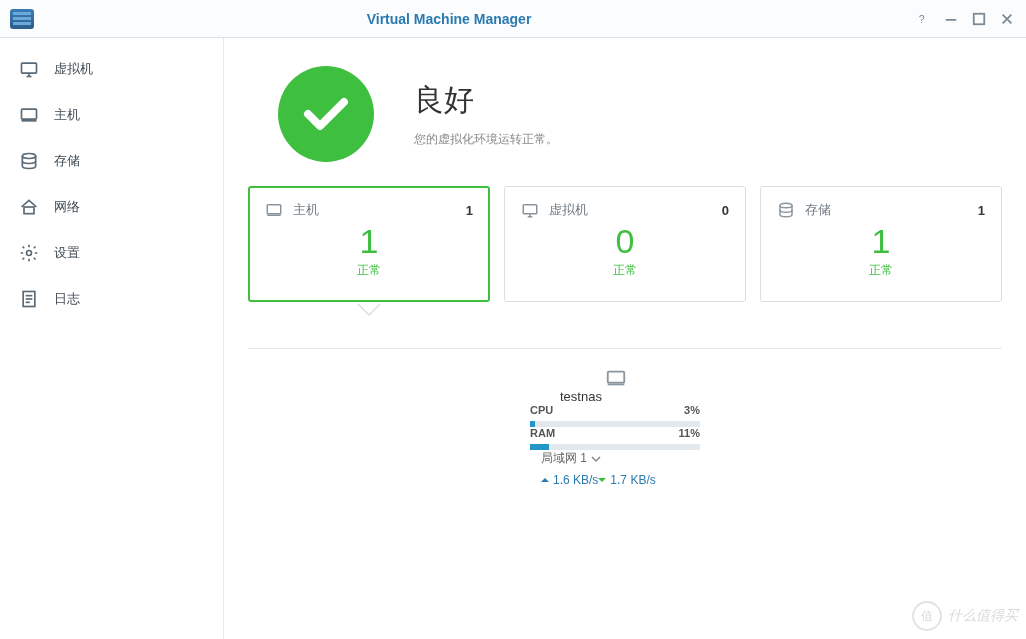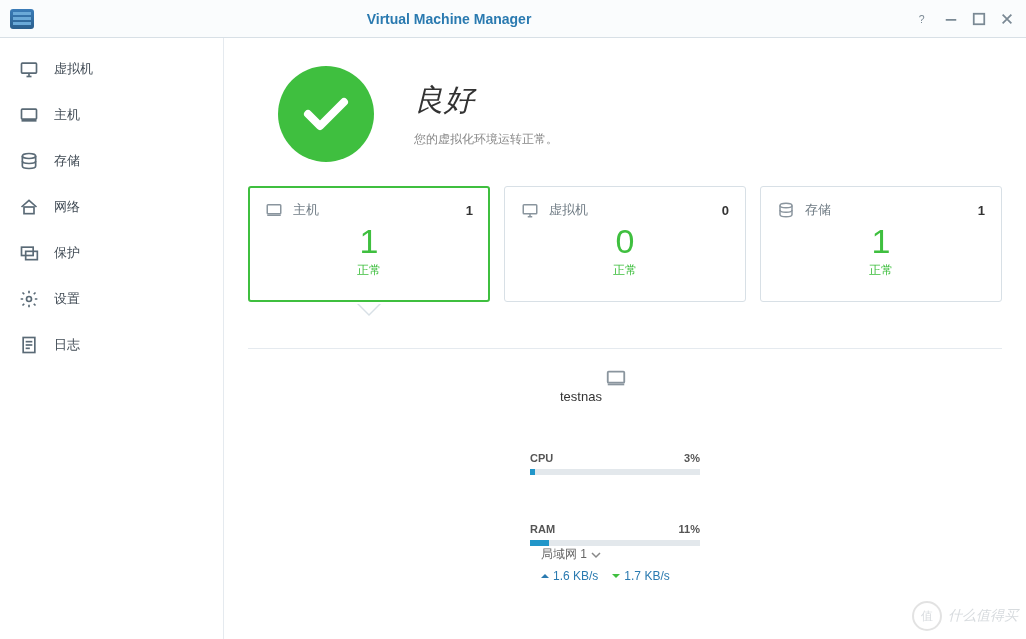--- a/index.html
+++ b/index.html
@@ -18,48 +18,48 @@
     .sidebar-item.active { background:#2a7ab0; color:#fff; }
     .sidebar-item .icon { width: 22px; height: 22px; margin-right: 14px; display:flex; align-items:center; justify-content:center; color: #5a6a76;}
     .sidebar-item.active .icon { color:#fff; }
     .sidebar-item .icon svg { width: 20px; height: 20px; }
     
     .content { flex:1; padding: 22px 24px; overflow:auto; }
     
     .status-row { display:flex; align-items:center; padding: 6px 10px 24px 30px; }
     .check-badge { width: 96px; height: 96px; border-radius: 50%; background:#3fbf3f; display:flex; align-items:center; justify-content:center; margin-right: 40px; }
     .check-badge svg { width: 48px; height: 40px; color:#fff; }
-    .status-text .big { font-size: 30px; color:#333; margin-bottom: 10px; font-style: italic; }
+    .status-text .big { font-size: 30px; color:#333; margin-bottom: 10px; }
     .status-text .small { font-size: 12px; color:#888;text-align:right; }
     
     .cards { display:flex; gap: 14px; position:relative; margin-bottom: 46px;}
     .card { flex:1; border:1px solid #d8e0e6; border-radius:3px; padding: 14px 16px; min-height: 116px; position:relative; }
     .card.active { border: 2px solid #3fbf3f; padding: 13px 15px; }
     .card-head { display:flex; align-items:center; color:#707c85; font-size:13px; }
     .card-head .ci { width:18px; height:18px; margin-right:10px; color:#8a959e; display:flex; align-items:center;}
     .card-head .count { margin-left:auto; color:#333; font-weight:bold; font-size:13px;}
     .card-body { text-align:center; }
     .card-body .num { font-size: 34px; color:#3fbf3f; font-weight:300; margin-top: 4px; line-height:1.1;}
     .card-body .lbl { font-size: 12px; color:#3fbf3f; margin-top: 2px;}
     .card.active::after { content:""; position:absolute; left:50%; transform:translateX(-50%); bottom:-28px; width:0; height:0; border:12px solid transparent; border-top-color:#d8e0e6; }
     .card.active::before { content:""; position:absolute; left:50%; transform:translateX(-50%); bottom:-25px; width:0; height:0; border:11px solid transparent; border-top-color:#fff; z-index:1;}
     
     .divider { height:1px; background:#e5eaef; margin: 0 0 18px 0;}
     
     .host-row { display:flex; align-items:center; padding: 0 4px; flex-direction: column; }
     .host-row .hicon { width:22px; height:22px; color:#8a959e; margin-right: 18px;}
     .host-row .hname { font-size:13px; color:#333; width: 130px; }
     .meter { width: 170px; margin-right: 20px;}
-    .meter-head { display:flex; justify-content:space-between; font-size:11px; color:#555; font-weight:bold; margin-bottom:5px;margin-top:48px;}
+    .meter-head { display:flex; justify-content:space-between; font-size:11px; color:#555; font-weight:bold; margin-bottom:5px;}
     .meter-bar { height:6px; background:#e3e8ec; position:relative;}
     .meter-fill { height:100%; background:#2196c9; }
     .net { font-size:12px; min-width:168px; }
     .net-head { color:#666; display:flex; align-items:center; margin-bottom:6px;}
     .net-head svg { width:10px; height:10px; margin-left:4px;}
-    .net-stats { display:flex; gap:14px;}
+    .net-stats { display:flex; }
     .net-stats span { display:flex; align-items:center; gap:4px; color:#2a7ab0;}
     .net-stats .dn { color:#3fbf3f;}
     .arrow { width:0; height:0; border:4px solid transparent; display:inline-block;}
     .arrow.up { border-bottom-color:#2a7ab0; border-top:none;}
     .arrow.down { border-top-color:#3fbf3f; border-bottom:none;}
     
     .watermark { position:absolute; right:8px; bottom:8px; display:flex; align-items:center; opacity:0.55; color:#b7bec4; font-size:14px; font-style:italic;}
     .watermark .wm-circle { width:30px; height:30px; border:2px solid #ccc; border-radius:50%; display:flex; align-items:center; justify-content:center; font-size:12px; font-style:normal; margin-right:6px;}
   </style>
 </head>
@@ -122,29 +122,20 @@
       <span>存储</span>
     </div>
     <div class="sidebar-item">
       <span class="icon">
           <svg viewBox="0 0 24 24" fill="none" stroke="currentColor" stroke-width="2">
             <path d="M3 12 L12 4 L21 12"></path>
             <rect x="6" y="12" width="12" height="8"></rect>
           </svg>
         </span>
       <span>网络</span>
-    </div>
-    <div class="sidebar-item">
-      <span class="icon">
-          <svg viewBox="0 0 24 24" fill="none" stroke="currentColor" stroke-width="2">
-            <rect x="3" y="5" width="14" height="10"></rect>
-            <rect x="8" y="10" width="14" height="10"></rect>
-          </svg>
-        </span>
-      <span>保护</span>
     </div>
     <div class="sidebar-item">
       <span class="icon">
           <svg viewBox="0 0 24 24" fill="none" stroke="currentColor" stroke-width="2">
             <circle cx="12" cy="12" r="3"></circle>
             <path d="M12 2v3M12 19v3M4.2 4.2l2.1 2.1M17.7 17.7l2.1 2.1M2 12h3M19 12h3M4.2 19.8l2.1-2.1M17.7 6.3l2.1-2.1"></path>
           </svg>
         </span>
       <span>设置</span>
     </div>

